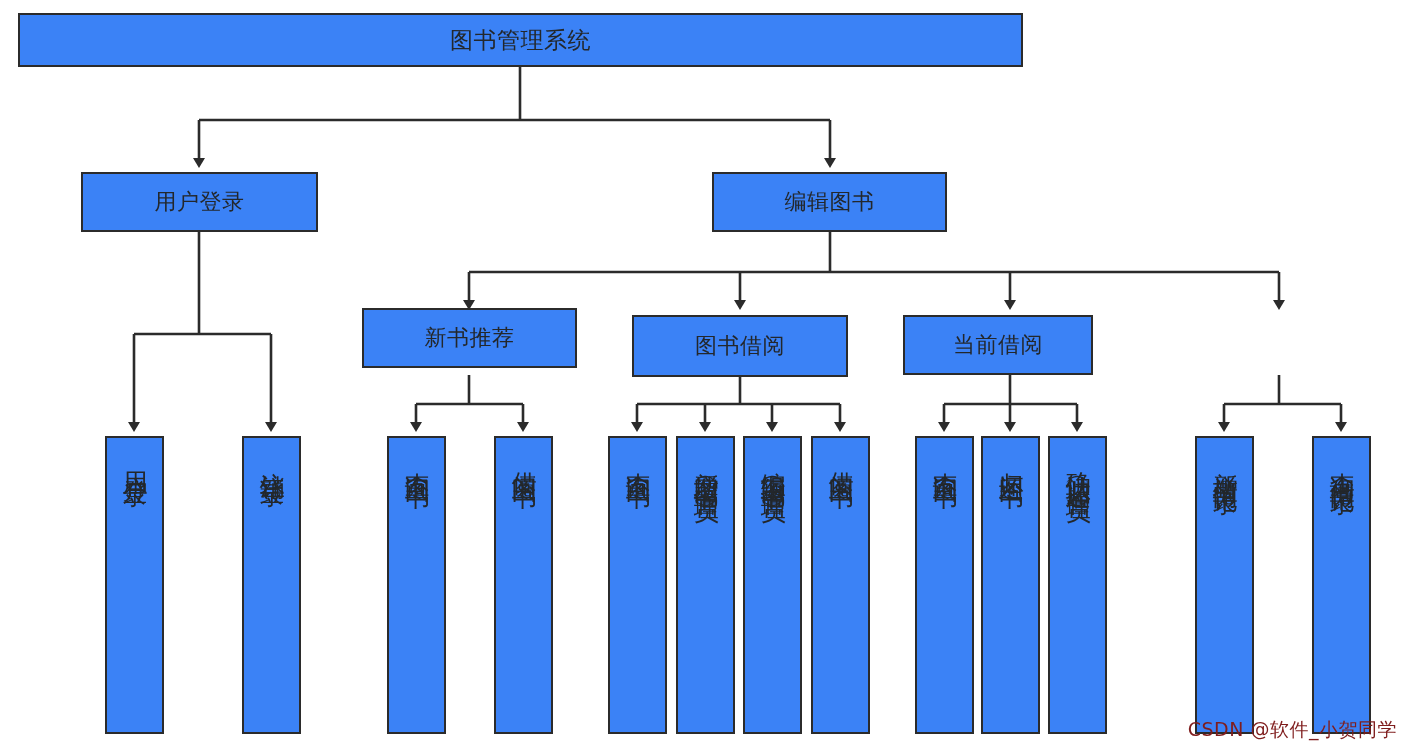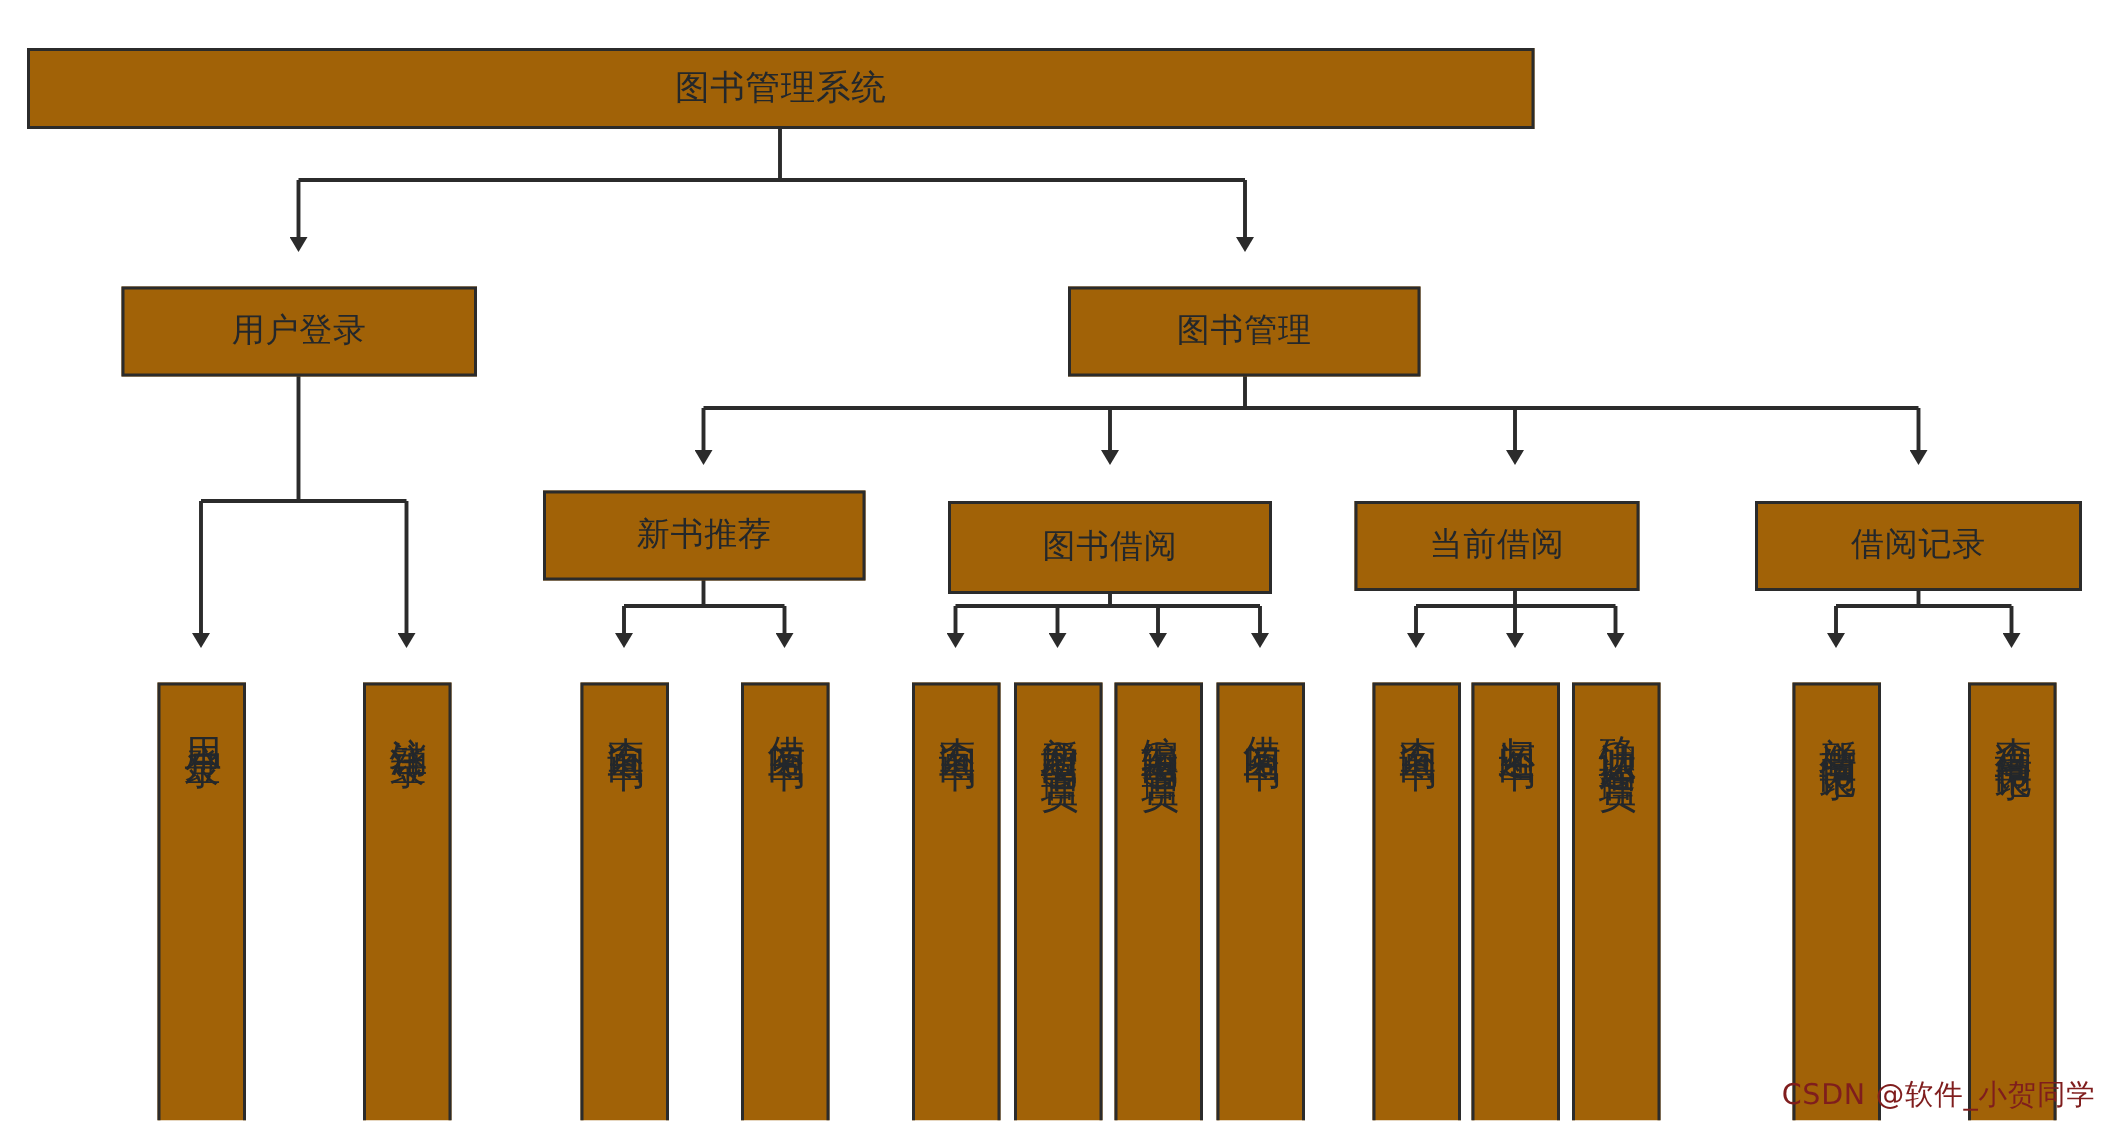--- a/index.html
+++ b/index.html
@@ -23,28 +23,27 @@
     position: absolute;
     left: 0;
     top: 0;
     width: 1405px;
     height: 747px;
     pointer-events: none;
   }
   .node {
     position: absolute;
     box-sizing: border-box;
-    background: #a16207;
+    background: #3b82f6;
     border: 2px solid #2b2b2b;
     display: flex;
     align-items: center;
     justify-content: center;
     color: #23272b;
     z-index: 2;
-    margin-top: 19px;
   }
   .node .label {
     display: block;
     line-height: 1.0;
     white-space: nowrap;
     letter-spacing: 0.5px;
   }
   
   .node.h .label {
     font-size: 22px;
@@ -135,38 +134,35 @@
 
   <div class="node h root" style="left:18px; top:13px; width:1005px; height:54px;">
     <span class="label">图书管理系统</span>
   </div>
 
   <div class="node h" style="left:81px; top:172px; width:237px; height:60px;">
     <span class="label">用户登录</span>
   </div>
 
   <div class="node h" style="left:712px; top:172px; width:235px; height:60px;">
-    <span class="label">图书管理</span>
+    <span class="label">编辑图书</span>
   </div>
 
   <div class="node h" style="left:362px; top:308px; width:215px; height:60px;">
     <span class="label">新书推荐</span>
   </div>
 
   <div class="node h" style="left:632px; top:315px; width:216px; height:62px;">
     <span class="label">图书借阅</span>
   </div>
 
   <div class="node h" style="left:903px; top:315px; width:190px; height:60px;">
     <span class="label">当前借阅</span>
   </div>
 
-  <div class="node h" style="left:1170px; top:315px; width:218px; height:60px;">
-    <span class="label">借阅记录</span>
-  </div>
 
   <div class="node v" style="left:105px; top:436px; width:59px; height:298px;">
     <span class="label">用户登录</span>
   </div>
 
   <div class="node v" style="left:242px; top:436px; width:59px; height:298px;">
     <span class="label">注销登录</span>
   </div>
 
   <div class="node v" style="left:387px; top:436px; width:59px; height:298px;">

